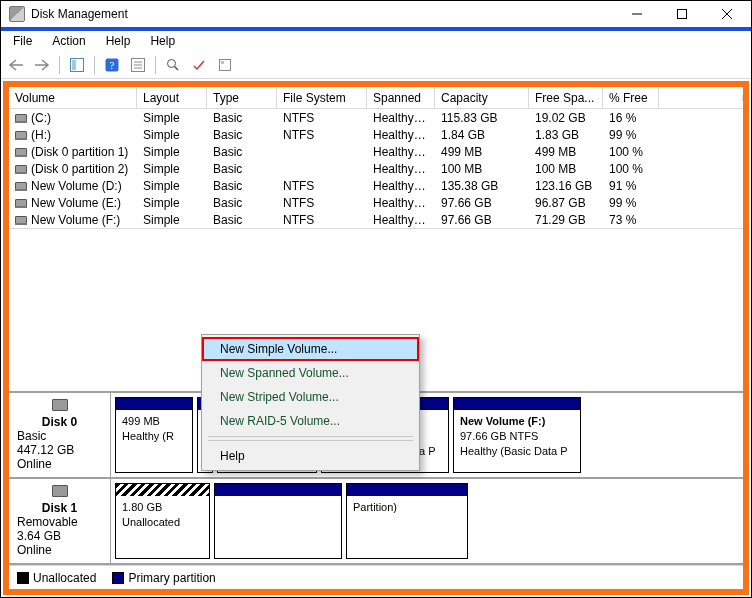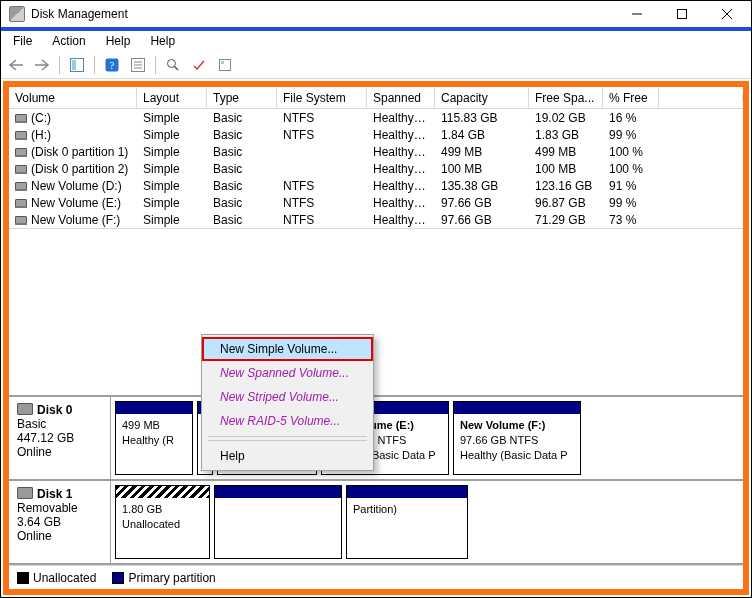--- a/index.html
+++ b/index.html
@@ -106,21 +106,21 @@
   display:flex; align-items:stretch;
   border-bottom: 2px solid #a0a0a0;
   min-height: 84px;
   position:relative;
 }
 .disk-info {
   width: 102px;
   padding: 6px 8px;
   border-right: 1px solid #a0a0a0;
 }
-.disk-info .disk-title { display:flex; gap:4px; font-weight:700;}
+.disk-info .disk-title { display:flex; align-items:center; gap:4px; font-weight:700;flex-direction:column;}
 .disk-icon { width:16px;height:12px;background:#999;border:1px solid #555;border-radius:1px;}
 .disk-parts { flex:1; display:flex; gap:4px; padding:4px; }
 .part {
   border:1px solid #000;
   display:flex; flex-direction:column;
   position:relative;
   overflow:hidden;
 }
 .part .stripe { height:12px; background:#000080; }
 .part.unalloc .stripe {
@@ -136,34 +136,34 @@
   border-top:1px solid #d9d9d9;
 }
 .legend .swatch { width:12px;height:12px;display:inline-block;border:1px solid #000;vertical-align:middle;margin-right:4px;}
 .legend .sw-black { background:#000;}
 .legend .sw-blue  { background:#000080;}
 
 
 .ctx-menu {
   position:absolute;
   left: 200px; top: 333px;
-  width: 173px;
+  width: 219px;
   background:#f0f0f0;
   border:1px solid #a0a0a0;
   box-shadow: 4px 4px 6px rgba(0,0,0,.25);
   padding:2px 0;
   z-index: 50;
 }
 .ctx-item {
   padding: 5px 12px 5px 18px;
   font-size: 12px;
   color:#000;
   white-space:nowrap;
 }
-.ctx-item.disabled { color:#a21caf;font-style:italic; }
+.ctx-item.disabled { color:#14532d; }
 .ctx-item.highlight {
   background:#bfe4ff;
   outline: 2px solid #e80000;
   outline-offset:-2px;
 }
 .ctx-sep { height:1px; margin:3px 6px; background:#c8c8c8; }
 </style>
 </head>
 <body>
 

